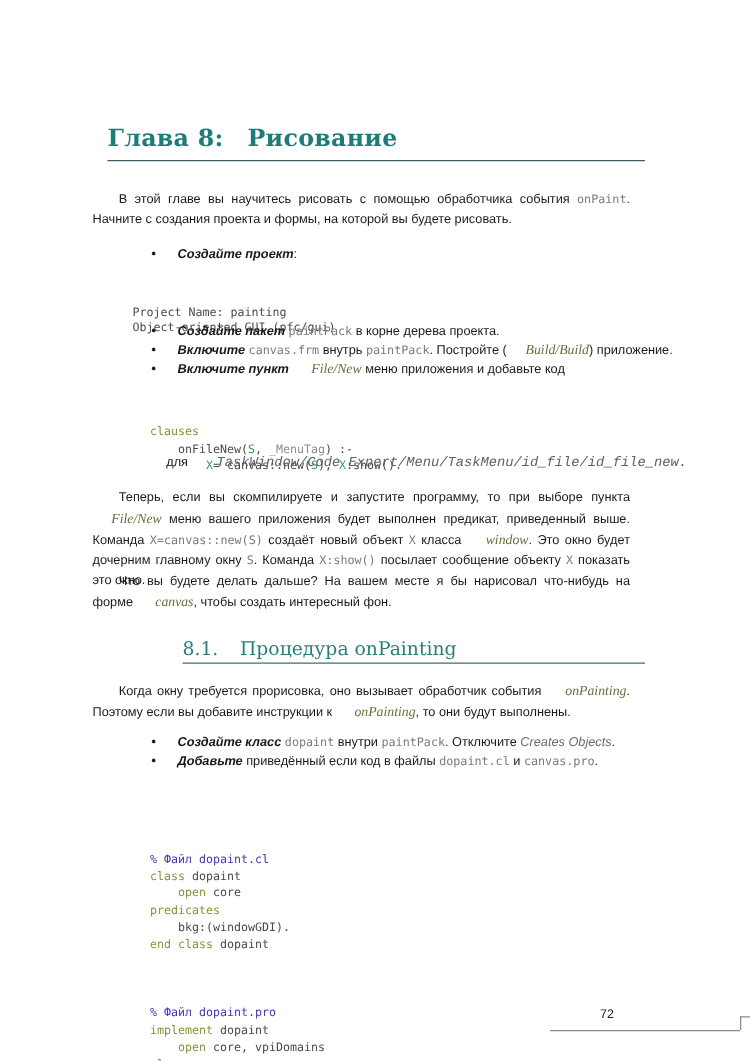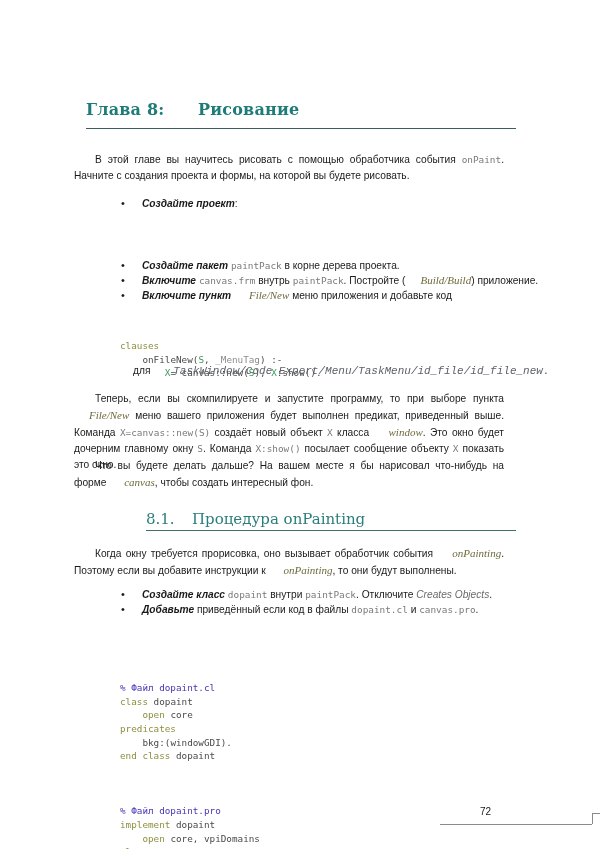--- a/index.html
+++ b/index.html
@@ -2,21 +2,21 @@
 <html><head>
 <meta charset="utf-8">
 <style>
   html, body { margin: 0; padding: 0; background: #ffffff; }
   body { width: 600px; height: 849px; position: relative; overflow: hidden;
          font-family: "Liberation Sans", "DejaVu Sans", sans-serif; color: #1a1a1a; }
   .page { position: absolute; left: 0; top: 0; width: 600px; height: 849px; }
 
   .chapter-title { position: absolute; left: 86px; top: 100px; width: 430px;
     font-family: "DejaVu Serif", "Liberation Serif", serif; font-weight: bold;
-    font-size: 16px; color: #1d7c78; letter-spacing: 0.2px; white-space: nowrap; }
+    font-size: 19px; color: #1d7c78; letter-spacing: 0.2px; white-space: nowrap; }
   .chapter-title .num { display: inline-block; width: 112px; }
   .chapter-rule { position: absolute; left: 86px; top: 128px; width: 430px; height: 0;
     border-top: 1.5px solid #3d5c60; }
 
   .p { position: absolute; left: 74px; width: 430px; font-size: 10.2px; line-height: 16px;
        text-align: justify; }
   .p .ind { display: inline-block; width: 21px; }
   .code-inline { font-family: "DejaVu Sans Mono", "Liberation Mono", monospace; font-size: 9.4px; color: #7a7a7a; }
   .ital { font-family: "Liberation Serif", "DejaVu Serif", serif; font-style: italic; font-size: 11px; color: #6f6a3c; padding-left: 15px; }
   .ital-gray { font-family: Liberation Mono, monospace; font-style: italic; font-size: 11px; color: #5b5f66; margin-left: 20px; }
@@ -57,20 +57,23 @@
 
   <div class="chapter-title"><span class="num">Глава 8:</span><span>Рисование</span></div>
   <div class="chapter-rule"></div>
 
   <div class="p" style="top:152px;"><span class="ind"></span><span>В этой главе вы научитесь рисовать с помощью обработчика события </span><span class="code-inline">onPaint</span><span>. Начните с создания проекта и формы, на которой вы будете рисовать.</span></div>
 
   <div class="bullets" style="top:196px;">
     <div class="bullet"><span class="dot">•</span><span class="bi">Создайте проект</span><span>:</span></div>
   </div>
 
+  <div class="code" style="left:106px; top:221px; line-height:12px;">
+    <span class="line plain">Project Name: painting</span><span class="line plain">Object-oriented GUI (pfc/gui)</span>
+  </div>
 
   <div class="bullets" style="top:258px;">
     <div class="bullet"><span class="dot">•</span><span class="bi">Создайте пакет</span> <span class="code-inline">paintPack</span><span> в корне дерева проекта.</span></div>
     <div class="bullet"><span class="dot">•</span><span class="bi">Включите</span> <span class="code-inline">canvas.frm</span><span> внутрь </span><span class="code-inline">paintPack</span><span>. Постройте (</span><span class="ital">Build/Build</span><span>) приложение.</span></div>
     <div class="bullet"><span class="dot">•</span><span class="bi">Включите пункт</span> <span class="ital">File/New</span><span> меню приложения и добавьте код</span></div>
   </div>
 
   <div class="code" style="left:120px; top:312px; line-height:13.5px;">
     <span class="line" style="height:13.5px;"><span class="kw">clauses</span></span><span class="line" style="height:13.5px;">    <span class="plain">onFileNew(</span><span class="v">S</span><span class="plain">, </span><span class="mt">_MenuTag</span><span class="plain">) :-</span></span><span class="line" style="height:13.5px;">        <span class="v">X</span><span class="plain">= canvas::new(</span><span class="v">S</span><span class="plain">), </span><span class="v">X</span><span class="plain">:show().</span></span>
   </div>

